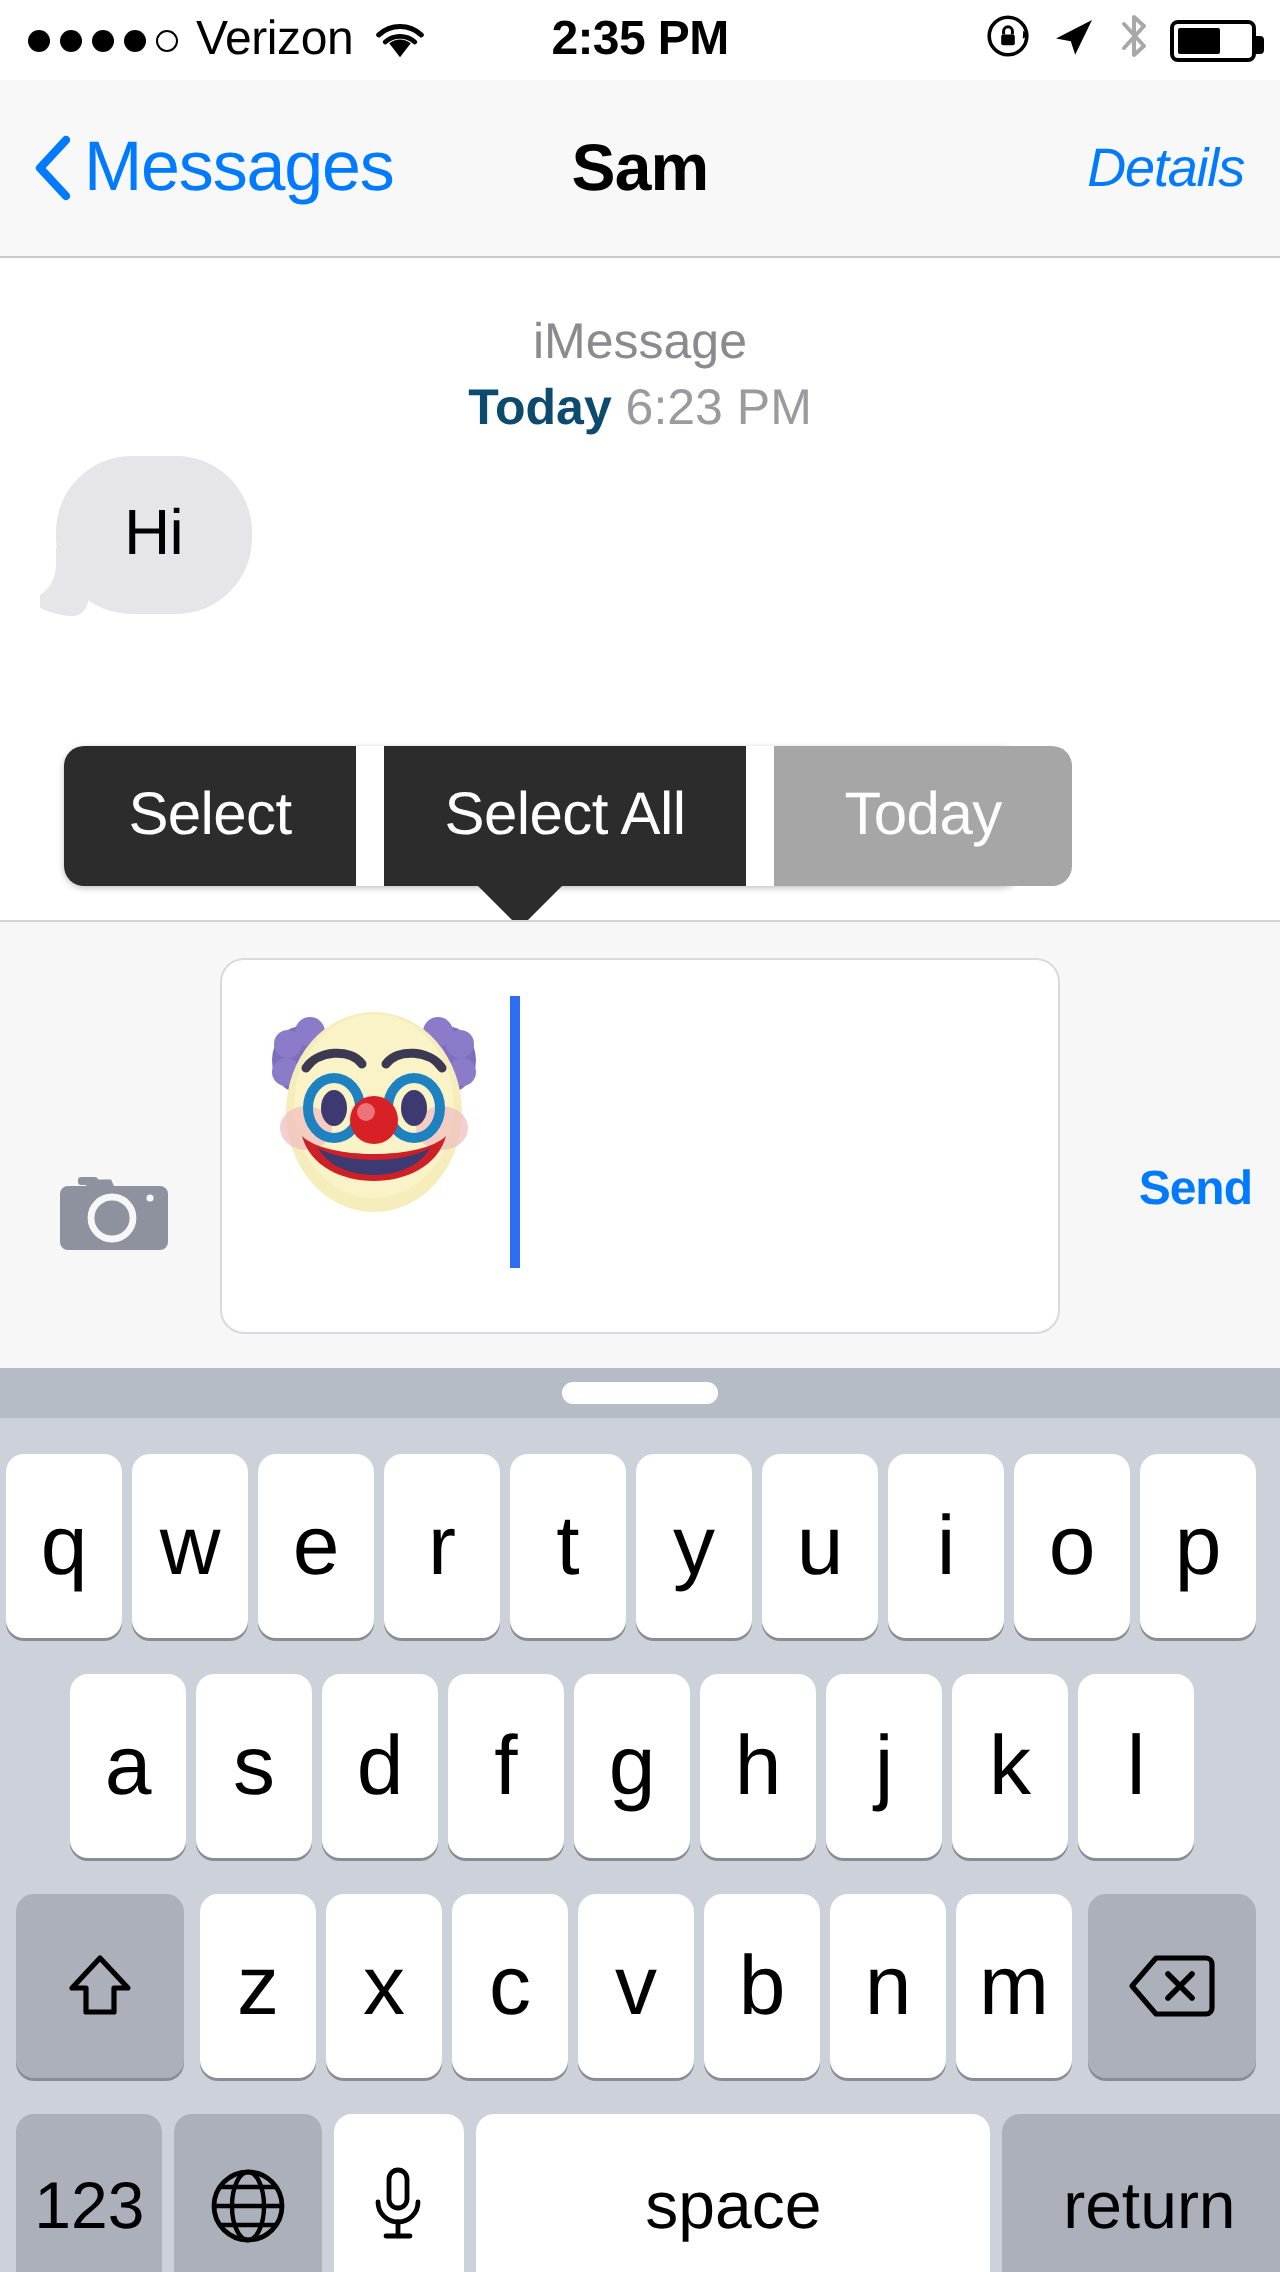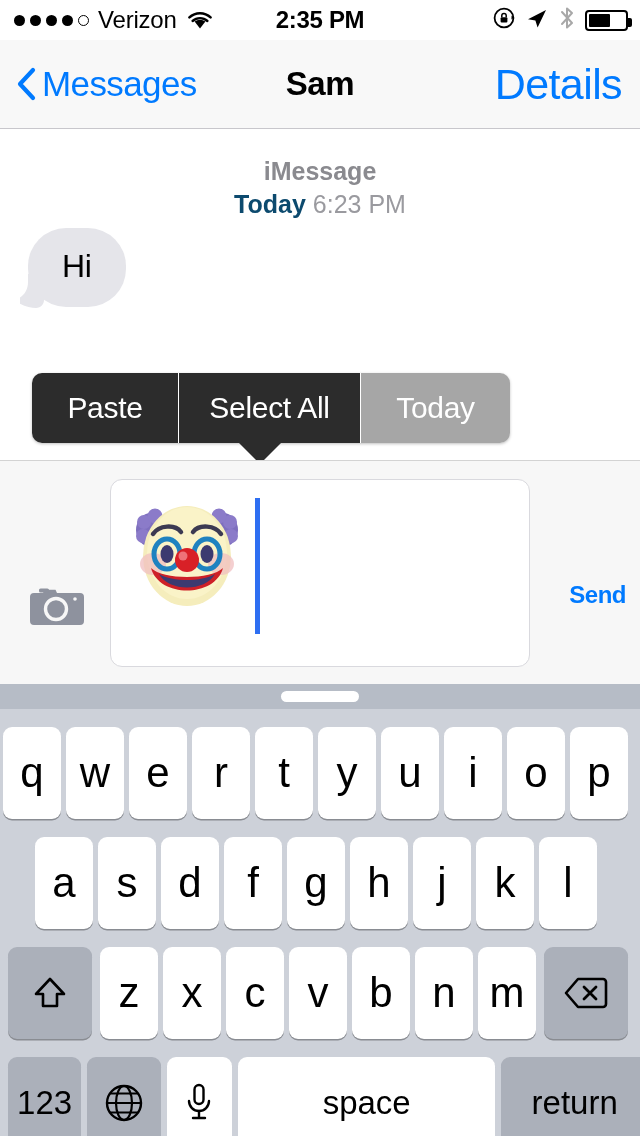--- a/index.html
+++ b/index.html
@@ -48,30 +48,30 @@
   .chev{ width:20px; height:34px; }
   .nav-back-label{ font-size:35px; color:#007AFF; letter-spacing:-0.6px; }
   .nav-title{
     position:absolute; left:0; right:0; top:0; height:88px;
     display:flex; align-items:center; justify-content:center;
     font-size:33px; font-weight:bold; color:#000; letter-spacing:-0.4px;
   }
   .nav-details{
     position:absolute; right:18px; top:0; height:88px;
     display:flex; align-items:center;
-    font-size:43px; color:#007AFF; letter-spacing:-0.6px; cursor:pointer;
+    font-size:27px; color:#007AFF; letter-spacing:-0.6px; cursor:pointer;font-style:italic;
   }
 
   
   .convo{ position:absolute; left:0; top:130px; width:640px; height:330px; background:#fff; }
   .timestamp{
     width:100%; text-align:center; padding-top:25px;
     font-size:25px; color:#8E8E93; line-height:1.32;
   }
-  .ts-service{ font-weight:700; color:#8A8A8F; display:block; }
+  .ts-service{ font-weight:400; color:#8A8A8F; display:block; }
   .ts-day{ font-weight:bold; color:#0c4a6e; }
   .ts-time{ font-weight:normal; color:#9A9A9F; }
 
   .bubble-row{ position:absolute; left:28px; top:98px; }
   .bubble{
     position:relative; background:#E5E5EA; border-radius:38px;
     padding:20px 34px 22px 34px; min-width:60px;
     font-size:32px; color:#000; display:inline-block; letter-spacing:-0.3px;
   }
   .bubble-tail{ position:absolute; left:-8px; bottom:-1px; width:34px; height:34px; }
@@ -80,21 +80,21 @@
   .editmenu{
     position:absolute; left:32px; top:373px; width:478px; height:70px;
     display:flex; border-radius:10px; overflow:visible;
     box-shadow:0 1px 3px rgba(0,0,0,.25);
   }
   .em-item{
     flex:0 0 auto; background:#2C2C2C; color:#fff;
     display:flex; align-items:center; justify-content:center;
     font-size:30px; letter-spacing:-0.3px; cursor:pointer; position:relative;
   }
-  .em-item + .em-item{ border-left:1.5px solid #fff; }
+  .em-item + .em-item{ border-left:1.5px solid #fff;margin-left:13px; }
   .em-item:first-child{ border-radius:10px 0 0 10px; }
   .em-item:last-child{ border-radius:0 10px 10px 0; }
   .em-item.active{ background:#A6A6A6; color:#fff; }
   .em-arrow{
     position:absolute; left:238px; top:442px; width:0; height:0;
     border-left:22px solid transparent; border-right:22px solid transparent;
     border-top:22px solid #2C2C2C;
   }
 
   
@@ -226,21 +226,21 @@
         <span class="bubble-tail">
           <svg width="34" height="34" viewBox="0 0 34 34">
             <path d="M34 0 V26 C34 30 31 34 26 34 C20 34 12 32 4 26 C12 24 18 18 18 8 V0 Z" fill="#E5E5EA" transform="translate(-10,0)"></path>
           </svg>
         </span>
       </div>
     </div>
   </div>
 
   <div class="editmenu">
-    <div class="em-item" style="width:146px">Paste</div>
+    <div class="em-item" style="width:146px">Select</div>
     <div class="em-item" style="width:182px">Select All</div>
     <div class="em-item active" style="width:150px">Today</div>
   </div>
   <div class="em-arrow"></div>
 
   <div class="inputbar">
     <div class="camera-btn">
       <svg width="58" height="46" viewBox="0 0 58 46">
         <path d="M6 10 h9 l1.5 -3.2 h11 L29 10 h23 a4 4 0 0 1 4 4 v24 a4 4 0 0 1 -4 4 H6 a4 4 0 0 1 -4 -4 V14 a4 4 0 0 1 4 -4 Z" fill="#8E929E"></path>
         <rect x="11" y="5.5" width="10" height="4" rx="1.6" fill="#8E929E"></rect>

